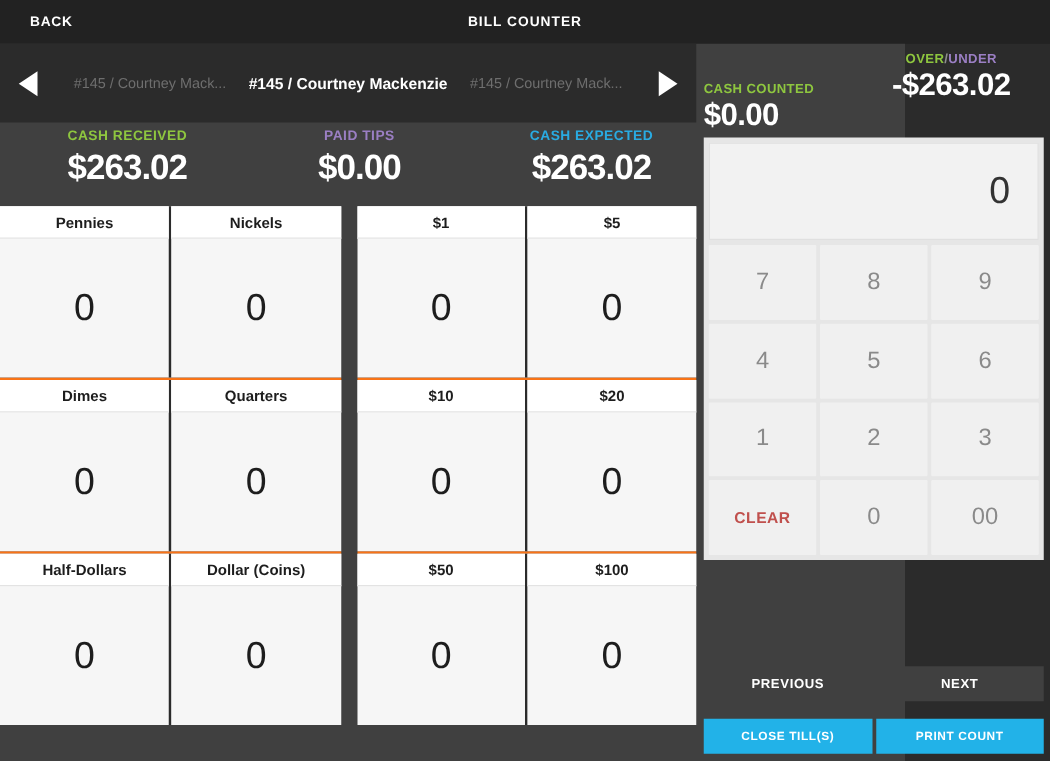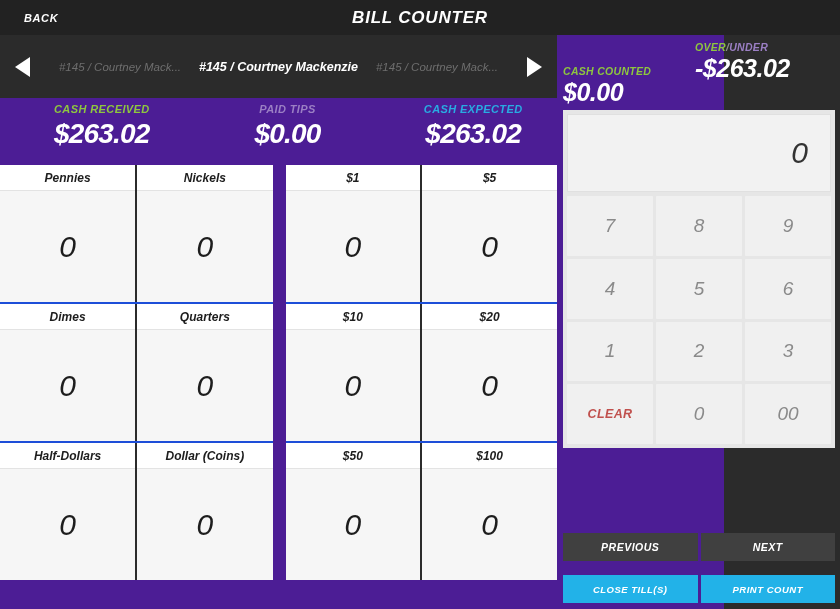--- a/index.html
+++ b/index.html
@@ -9,22 +9,21 @@
     height: 609px;
     background: #2b2b2b;
     font-family: "Liberation Sans", sans-serif;
     overflow: hidden;
   }
 
   #app {
     position: relative;
     width: 724px;
     height: 609px;
-    background: #4c1d95;
-    font-style: italic;
+    background: #404040;
   }
 
   
   .titlebar {
     position: absolute;
     left: 0; top: 0;
     width: 840px; height: 35px;
     background: #222222;
     display: flex;
     align-items: center;
@@ -35,21 +34,21 @@
     color: #ffffff;
     font-size: 11px;
     font-weight: bold;
     letter-spacing: 0.6px;
     cursor: pointer;
   }
   .title-text {
     width: 100%;
     text-align: center;
     color: #ffffff;
-    font-size: 17px;
+    font-size: 11px;
     font-weight: bold;
     letter-spacing: 0.8px;
   }
 
   
   .navstrip {
     position: absolute;
     left: 0; top: 35px;
     width: 557px; height: 63px;
     display: flex;
@@ -91,21 +90,21 @@
     position: absolute;
     left: 557px; top: 35px;
     width: 283px; height: 63px;
     display: flex;
   }
   .counted-col {
     flex: 1;
     padding-top: 6px;
   }
   .counted-col.left  { padding-left: 6px; text-align: left; margin-top: 24px; }
-  .counted-col.right { padding-right: 13px; text-align: left; }
+  .counted-col.right { padding-right: 13px; text-align: center; }
   .counted-label {
     font-size: 10.5px;
     font-weight: bold;
     letter-spacing: 0.3px;
     color: #8ec63f;
   }
   .counted-label .sep { color: #8f8f8f; font-weight: bold; }
   .counted-label .under { color: #9b7fc4; }
   .counted-value {
     font-size: 25px;
@@ -152,21 +151,21 @@
   }
   .grid {
     display: flex;
     flex-direction: column;
   }
   .grid.coins { width: 274px; }
   .grid.bills { width: 273px; margin-left: 13px; }
   .grid-row {
     flex: 1;
     display: flex;
-    border-bottom: 2px solid #1d4ed8;
+    border-bottom: 2px solid #f97316;
   }
   .grid-row:last-child { border-bottom: none; }
   .cell {
     flex: 1;
     background: #f6f6f6;
     border-right: 2px solid #2b2b2b;
     display: flex;
     flex-direction: column;
     cursor: pointer;
   }

